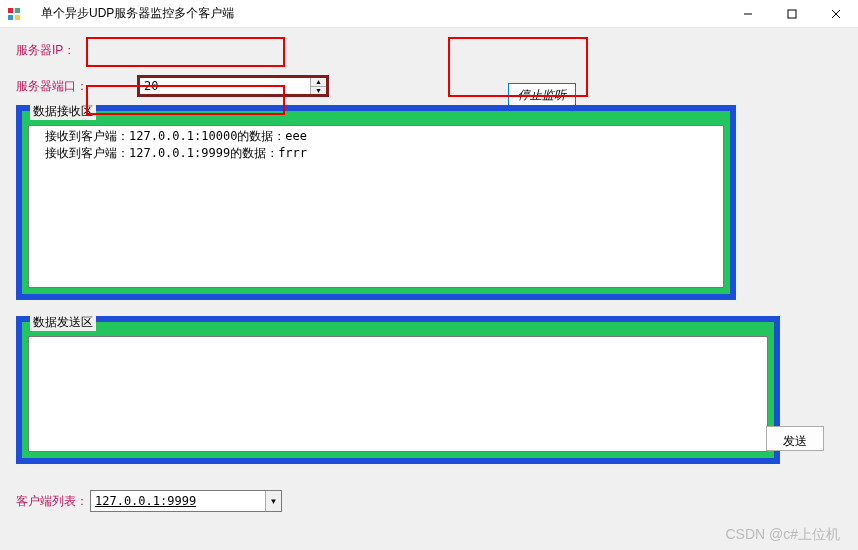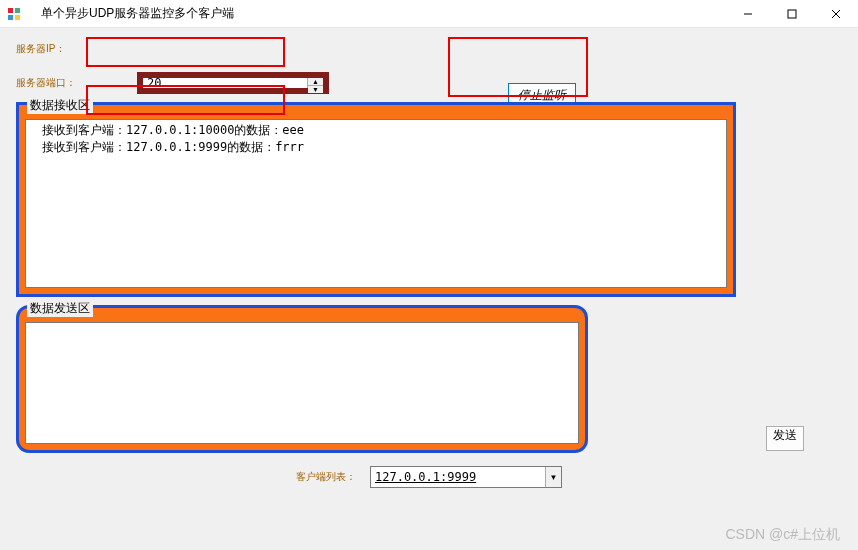--- a/index.html
+++ b/index.html
@@ -51,37 +51,37 @@
       padding: 14px 16px 10px 16px;
       position: relative;
     }
     .row {
       display: flex;
       align-items: center;
       margin-bottom: 16px;
     }
     .label {
       width: 74px;
-      font-size: 10px;
-      color: #a16207;
+      font-size: 12px;
+      color: #be185d;
     }
     .text-input {
       height: 22px;
       border: 1px solid #7a7a7a;
       background: #fff;
       padding: 0 4px;
       font-size: 12px;
       font-family: "Consolas","SimSun",monospace;
     }
     .ip-input { width: 192px; }
     .spinner-wrap {
       display: flex;
       width: 192px;
       height: 22px;
-      border: 6px solid #7f1d1d;
+      border: 3px solid #7f1d1d;
       background: #fff;
     }
     .spinner-input {
       flex: 1;
       border: none;
       padding: 0 4px;
       font-size: 12px;
       font-family: "Consolas","SimSun",monospace;
       outline: none;
     }
@@ -119,77 +119,75 @@
       background: #fdfdfd;
       border: 1px solid #0078d7;
       font-size: 12px;
       display: flex;
       align-items: center;
       justify-content: center;
       cursor: pointer;
       font-style: italic;
     }
     .groupbox {
-      border: 3px solid #1d4ed8;
+      border: 6px solid #1d4ed8;
       margin-top: 8px;
       position: relative;
-      background: #f97316;
+      background: #22c55e;
     }
     .groupbox-title {
       position: absolute;
       top: -8px;
       left: 8px;
       background: #f0f0f0;
       padding: 0 3px;
       font-size: 12px;
     }
     .recv-box {
       width: 720px;
       height: 195px;
     }
     .send-box {
-      width: 572px;
+      width: 764px;
       height: 148px;
-      margin-top: 8px;
-      border-radius: 13px;
+      margin-top: 16px;
     }
     .textarea {
       position: absolute;
       left: 6px;
       right: 6px;
       bottom: 6px;
       border: 1px solid #7a7a7a;
       background: #fff;
       font-family: "SimSun","Consolas",monospace;
       font-size: 12px;
       padding: 2px 16px;
       overflow: auto;
       white-space: pre;
     }
     .recv-textarea { top: 14px; }
     .send-textarea { top: 14px; }
     .send-btn {
       position: absolute;
       left: 766px;
       top: 398px;
-      width: 38px;
+      width: 58px;
       height: 25px;
       background: #fdfdfd;
       border: 1px solid #adadad;
       font-size: 12px;
       display: flex;
-      align-items: flex-start;
+      align-items: flex-end;
       justify-content: center;
       cursor: pointer;
     }
     .client-row {
       display: flex;
       align-items: center;
-      margin-top: 13px;
-      justify-content: center;
+      margin-top: 26px;
     }
     .combo {
       width: 192px;
       height: 22px;
       border: 1px solid #7a7a7a;
       background: #fff;
       display: flex;
       align-items: center;
     }
     .combo-val {

